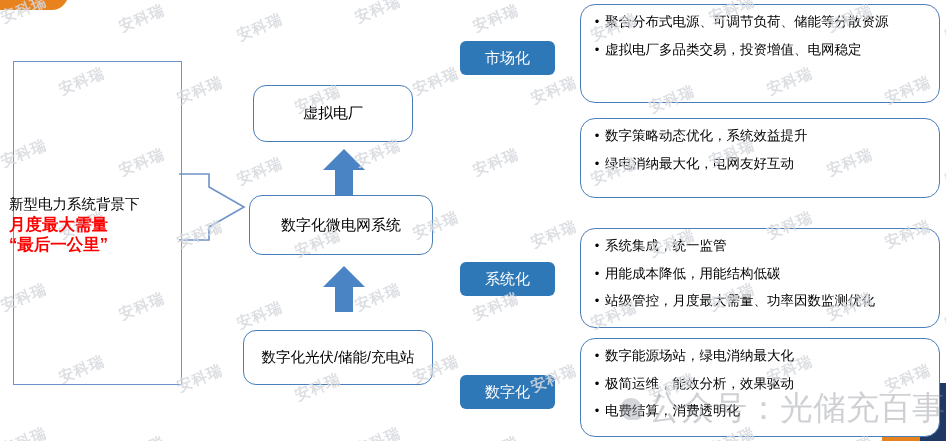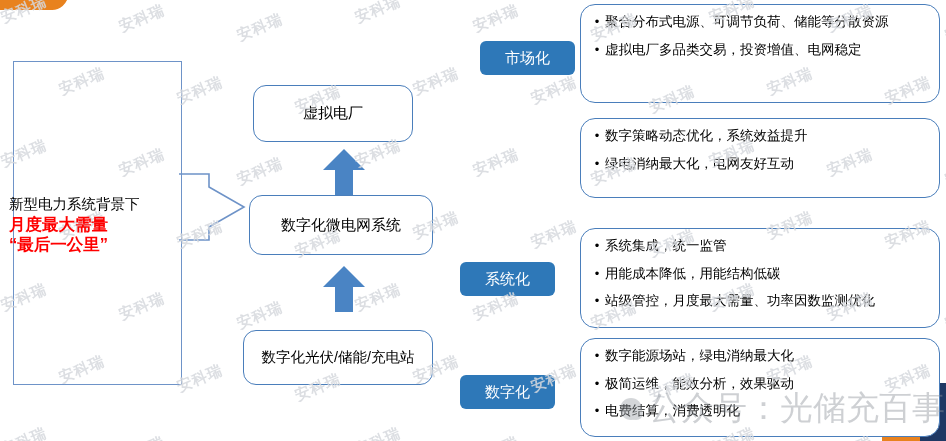--- a/index.html
+++ b/index.html
@@ -132,21 +132,21 @@
     border-radius: 6px;
     color: #ffffff;
     font-size: 15px;
     display: flex;
     align-items: center;
     justify-content: center;
     width: 95px;
     height: 34px;
     z-index: 4;
   }
-  #badge-0 { left: 480px; top: 41px;  }
+  #badge-0 { left: 460px; top: 41px;  }
   #badge-1 { left: 460px; top: 148px; }
   #badge-2 { left: 460px; top: 262px; }
   #badge-3 { left: 460px; top: 375px; }
 
   
   .detail-card {
     position: absolute;
     left: 580px;
     width: 360px;
     border: 1.4px solid #4a7ebb;

